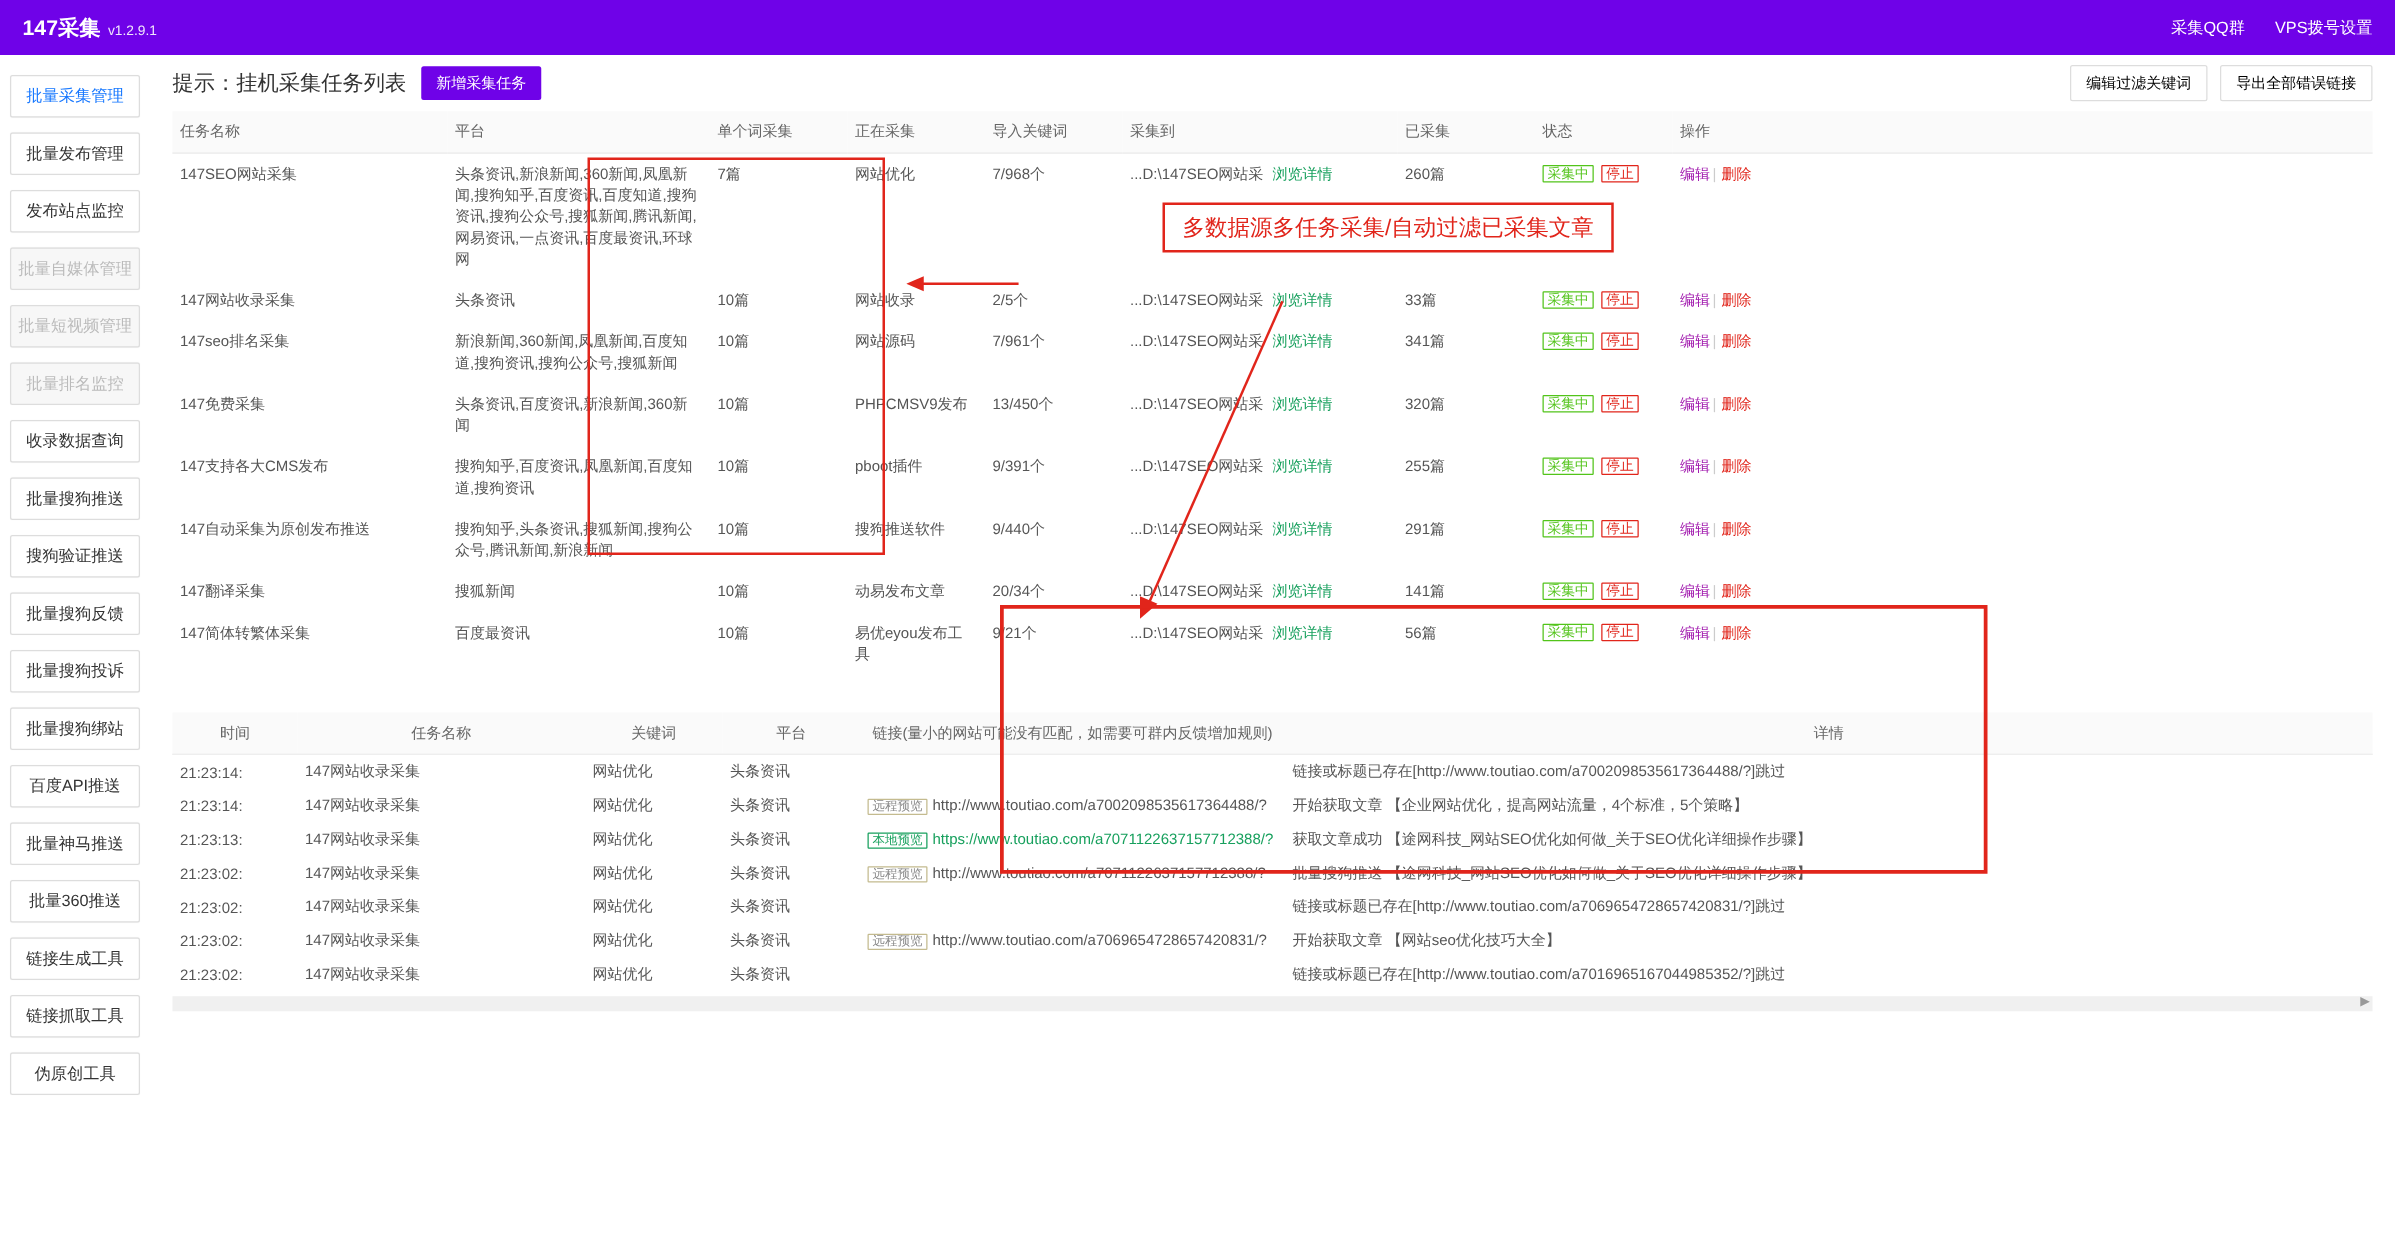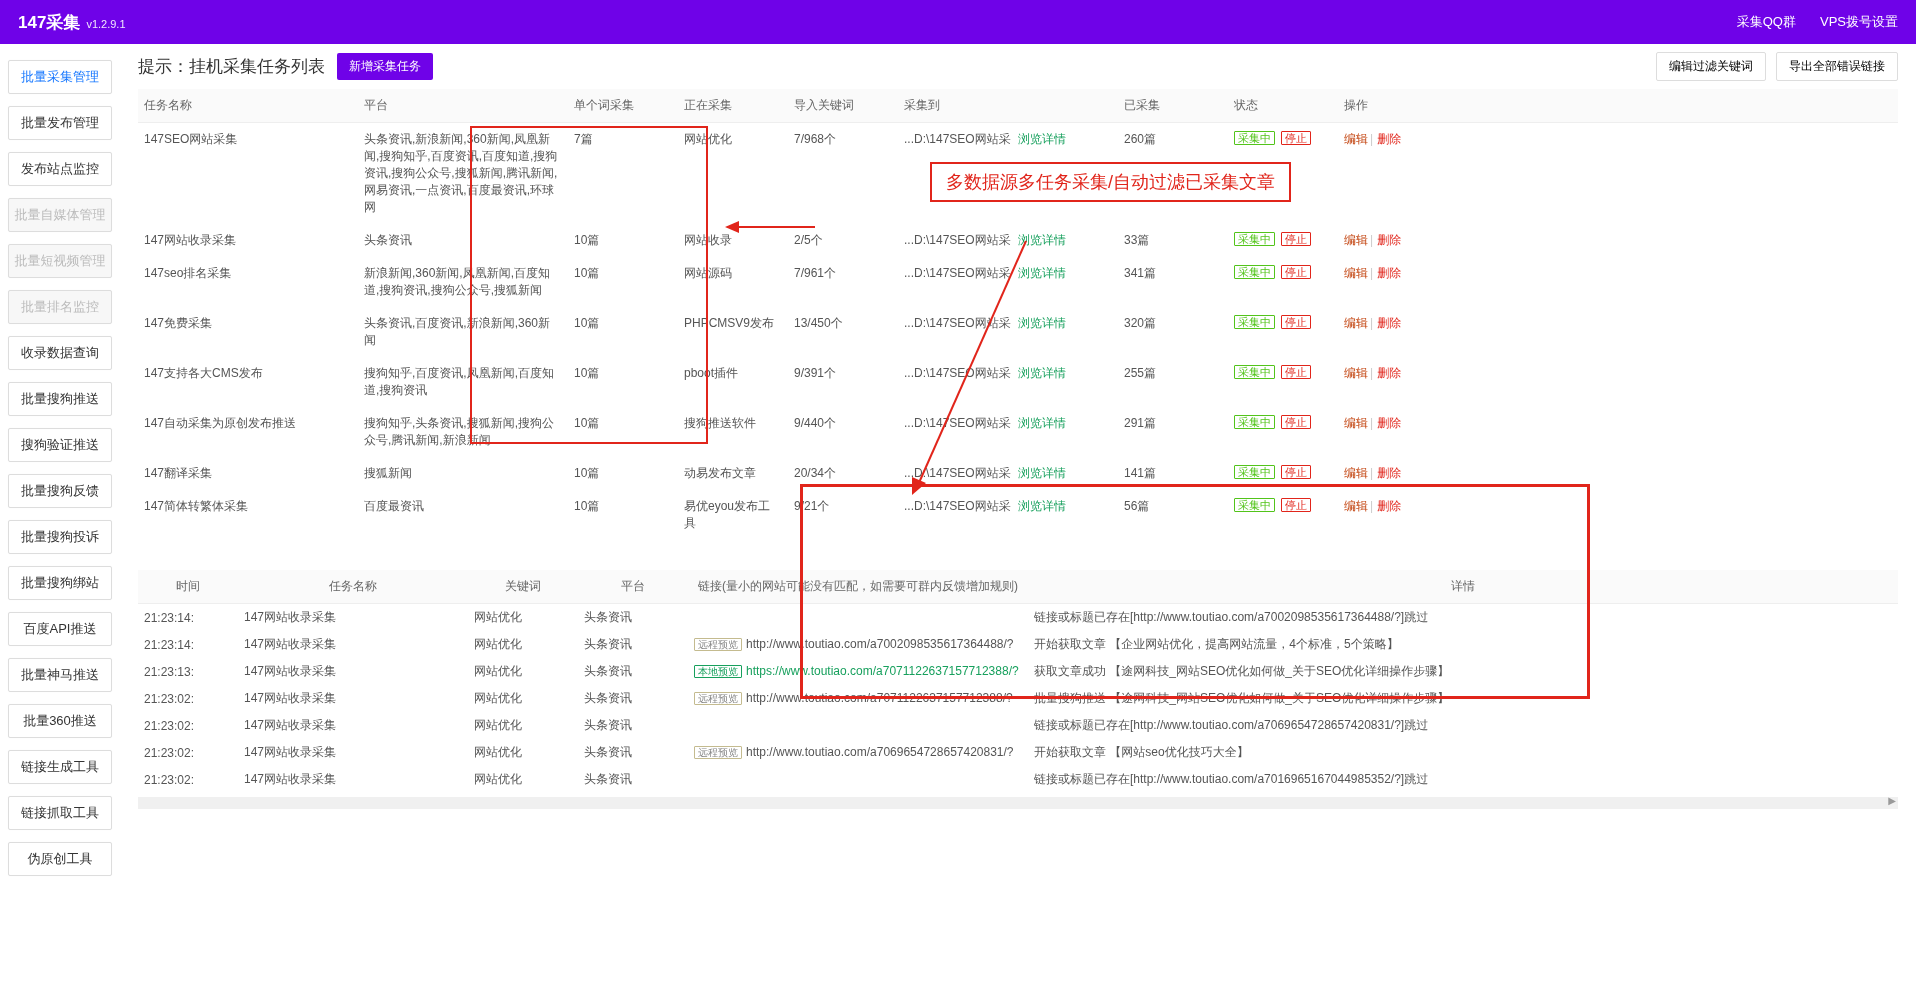--- a/index.html
+++ b/index.html
@@ -22,21 +22,21 @@
 .head-right { margin-left: auto; display: flex; gap: 10px; }
 .btn-outline { border: 1px solid #ddd; background: #fff; padding: 5px 12px; border-radius: 2px; font-size: 12px; cursor: pointer; }
 table.tasks { width: 100%; border-collapse: collapse; font-size: 12px; }
 table.tasks th { text-align: left; font-weight: 500; color: #666; padding: 8px 6px; background: #fafafa; border-bottom: 1px solid #eee; }
 table.tasks td { padding: 8px 6px; vertical-align: top; border-bottom: 0; color: #555; }
 .col-platform { max-width: 200px; }
 .collect-to { white-space: nowrap; }
 .link-detail { color: #17a05d; cursor: pointer; margin-left: 4px; }
 .status-badge { color: #52c41a; border: 1px solid #52c41a; padding: 0 3px; font-size: 11px; border-radius: 1px; }
 .stop-badge { color: #e1251b; border: 1px solid #e1251b; padding: 0 3px; font-size: 11px; border-radius: 1px; margin-left: 6px; cursor: pointer; }
-.op-edit { color: #c2410c; cursor: pointer; }
+.op-edit { color: #a21caf; cursor: pointer; }
 .op-del { color: #e1251b; cursor: pointer; margin-left: 2px; }
 .op-sep { color: #ccc; margin: 0 2px; }
 .annot-box { position: absolute; left: 810px; top: 118px; border: 2px solid #e1251b; padding: 6px 14px; color: #e1251b; font-size: 18px; font-weight: 500; background: transparent; }
 .red-box1 { position: absolute; border: 2px solid #e1251b; left: 350px; top: 82px; width: 238px; height: 318px; pointer-events: none; }
 .red-box2 { position: absolute; border: 3px solid #e1251b; left: 680px; top: 440px; width: 790px; height: 215px; pointer-events: none; }
 .arrow1 { position: absolute; left: 605px; top: 173px; pointer-events: none; }
 .arrow2 { position: absolute; left: 786px; top: 193px; pointer-events: none; }
 .log-section { margin-top: 30px; }
 table.logs { width: 100%; border-collapse: collapse; font-size: 12px; }
 table.logs th { text-align: center; font-weight: 500; color: #666; padding: 8px 6px; background: #fafafa; border-bottom: 1px solid #eee; }

